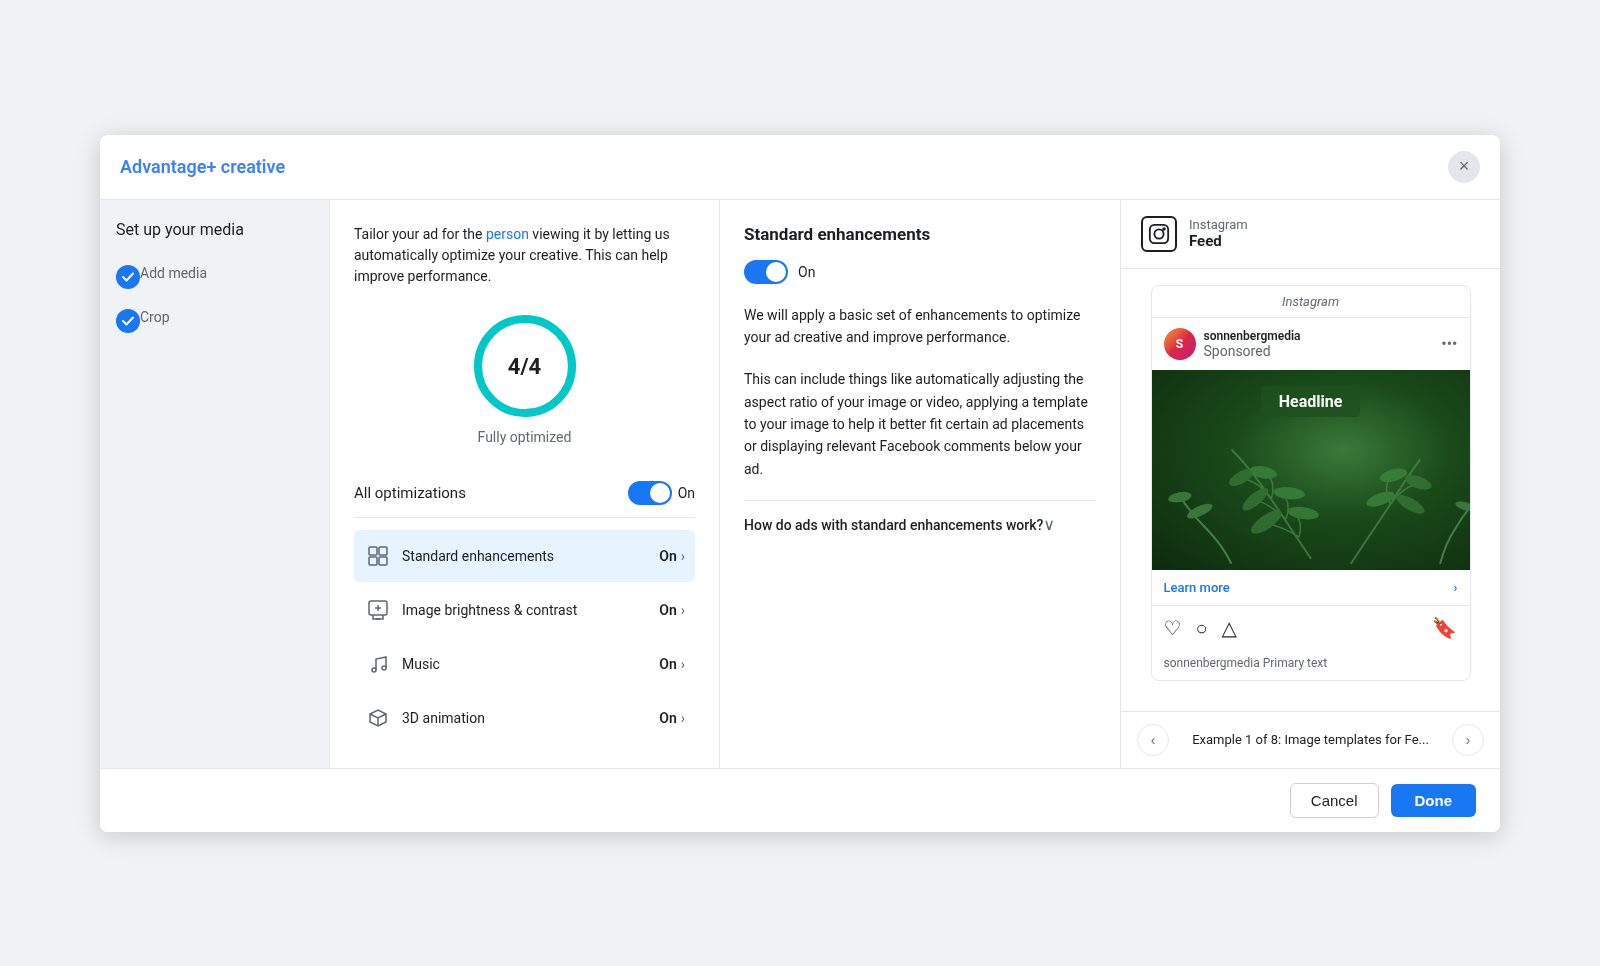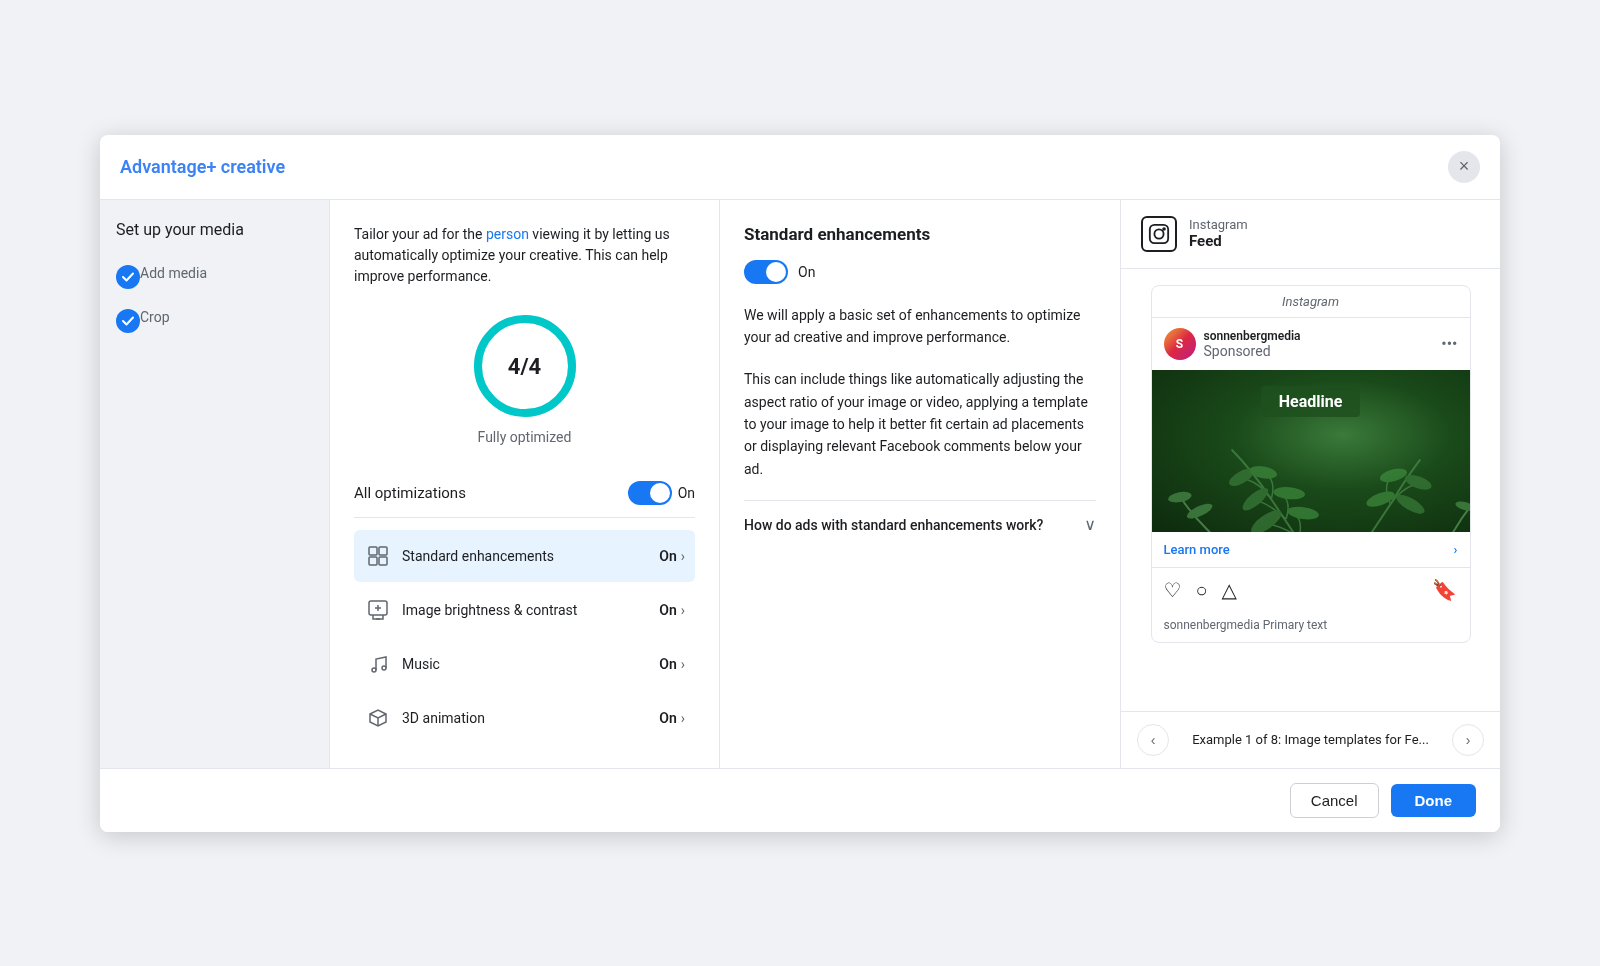--- a/index.html
+++ b/index.html
@@ -325,21 +325,20 @@
     .enhancement-description {
       font-size: 14px;
       color: #1c1e21;
       line-height: 1.6;
       margin-bottom: 20px;
     }
 
     .faq-row {
       display: flex;
       align-items: center;
-      justify-content: space-between;
       padding: 14px 0;
       border-top: 1px solid #e4e6eb;
       cursor: pointer;
     }
 
     .faq-question {
       font-size: 14px;
       color: #1c1e21;
       font-weight: 500;
     }
@@ -469,21 +468,21 @@
     }
 
     .ig-more {
       font-size: 16px;
       color: #606770;
       cursor: pointer;
     }
 
     .ig-image {
       width: 100%;
-      height: 162px;
+      height: 200px;
       background: linear-gradient(135deg, #2d5a2d, #1a4a1a);
       position: relative;
       display: flex;
       align-items: flex-start;
       justify-content: center;
       overflow: hidden;
     }
 
     .ig-fern-bg {
       position: absolute;

